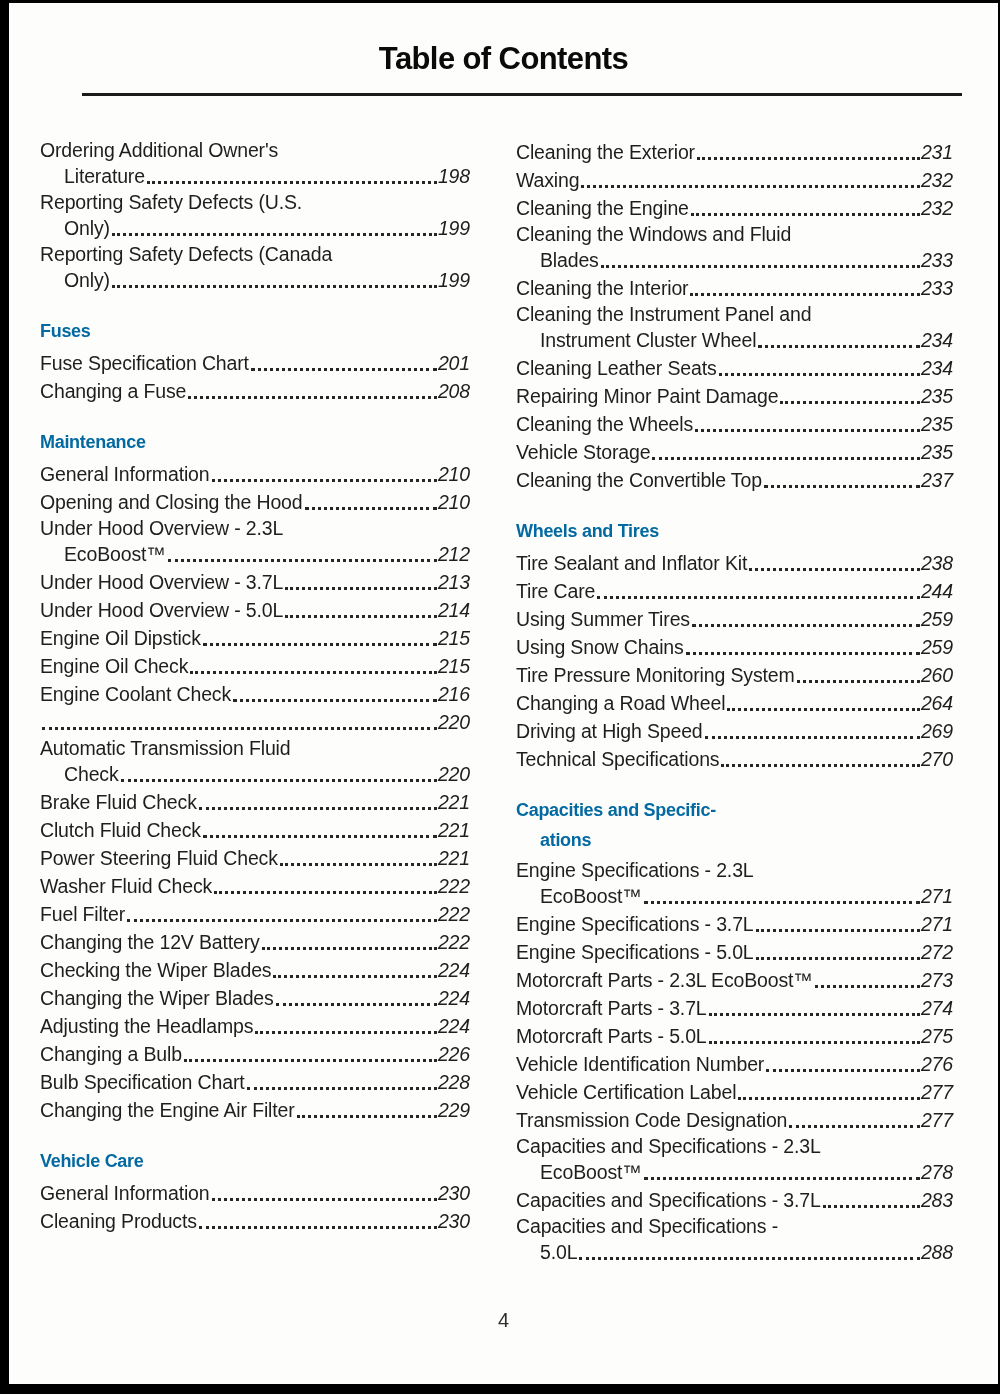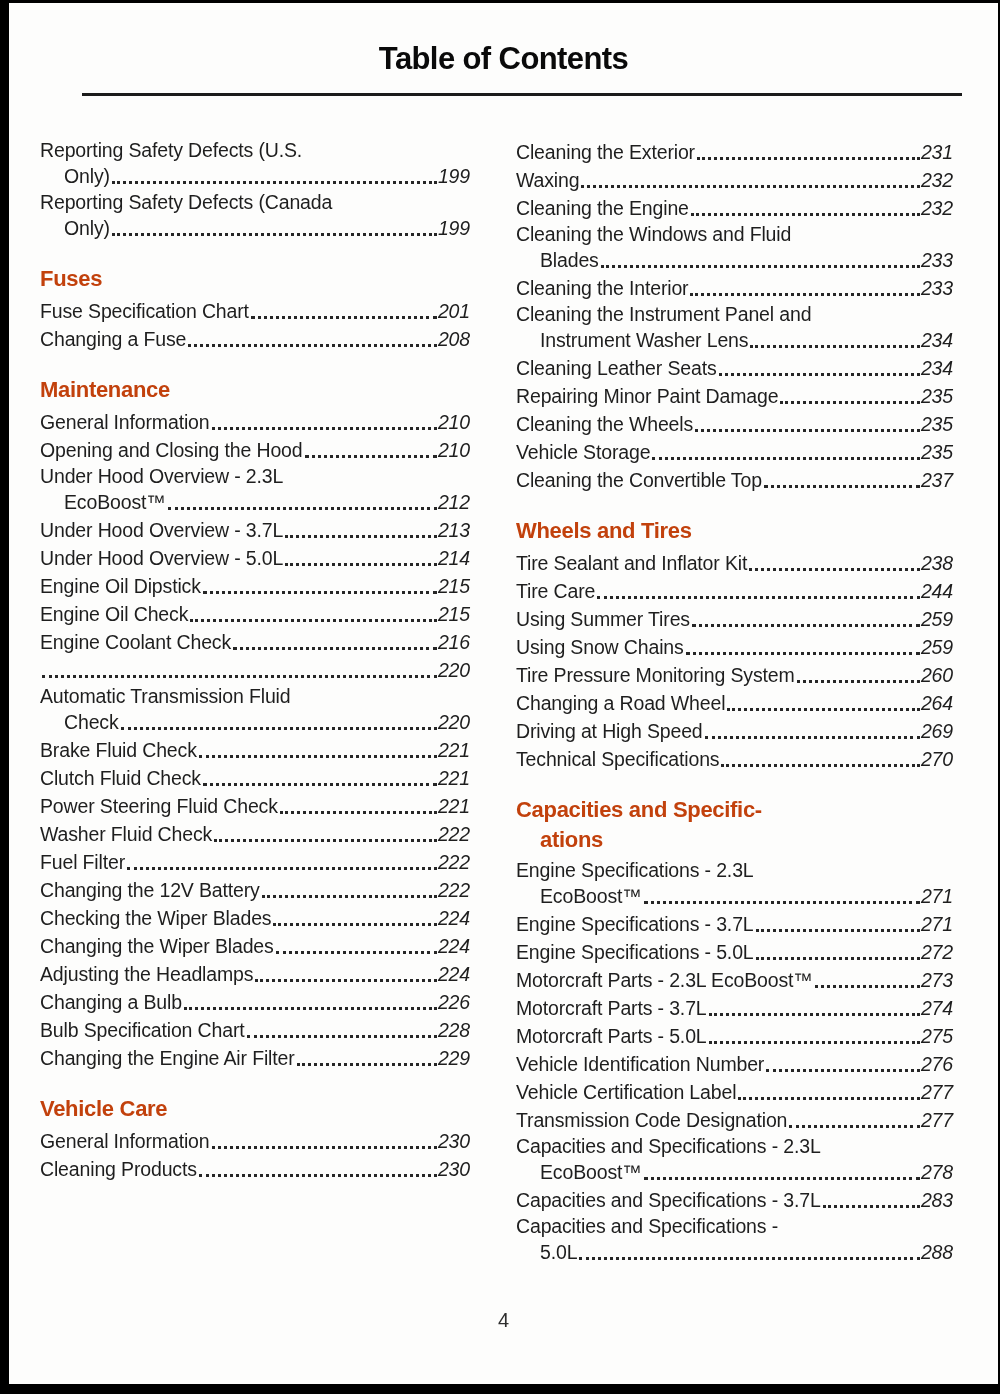--- a/index.html
+++ b/index.html
@@ -26,22 +26,22 @@
   .title-rule {
     position:absolute; left:73px; top:90px;
     width:880px; height:2.5px;
     background:#1b1b1b;
   }
   .col { position:absolute; top:135px; }
   .col-left  { left:31px;  width:430px; }
   .col-right { left:507px; width:437px; }
 
   .sec-heading {
-    font-size:22px; font-weight:700; line-height:30px;
-    letter-spacing:-0.3px; color:#c2410c;
+    font-size:18px; font-weight:700; line-height:30px;
+    letter-spacing:-0.3px; color:#0369a1;
     margin:22px 0 3px 0;
   }
   .sec-heading .hline { display:block; white-space:nowrap; }
 
   .entry { font-size:19.5px; color:#1e1e1e; letter-spacing:-0.15px; }
   .tline { line-height:24px; white-space:nowrap; }
   .lrow  { display:flex; line-height:28px; }
   .indent { padding-left:24px; }
   .lrow .t   { white-space:nowrap; }
   .lrow .num { white-space:nowrap;font-style:italic; }
@@ -60,20 +60,28 @@
 </head>
 <body>
 
 <div class="page">
   <h1 class="title">Table of Contents</h1>
   <div class="title-rule"></div>
 
   <div id="col-0" class="col col-left">
       <section class="sec">
         <div class="entry">
+          <div class="tline">Ordering Additional Owner's</div>
+          <div class="lrow indent">
+            <span class="t">Literature</span>
+            <span class="leader"></span>
+            <span class="num">198</span>
+          </div>
+        </div>
+        <div class="entry">
           <div class="tline">Reporting Safety Defects (U.S.</div>
           <div class="lrow indent">
             <span class="t">Only)</span>
             <span class="leader"></span>
             <span class="num">199</span>
           </div>
         </div>
         <div class="entry">
           <div class="tline">Reporting Safety Defects (Canada</div>
           <div class="lrow indent">
@@ -316,21 +324,21 @@
         <div class="entry">
           <div class="lrow">
             <span class="t">Cleaning the Interior</span>
             <span class="leader"></span>
             <span class="num">233</span>
           </div>
         </div>
         <div class="entry">
           <div class="tline">Cleaning the Instrument Panel and</div>
           <div class="lrow indent">
-            <span class="t">Instrument Washer Lens</span>
+            <span class="t">Instrument Cluster Wheel</span>
             <span class="leader"></span>
             <span class="num">234</span>
           </div>
         </div>
         <div class="entry">
           <div class="lrow">
             <span class="t">Cleaning Leather Seats</span>
             <span class="leader"></span>
             <span class="num">234</span>
           </div>

